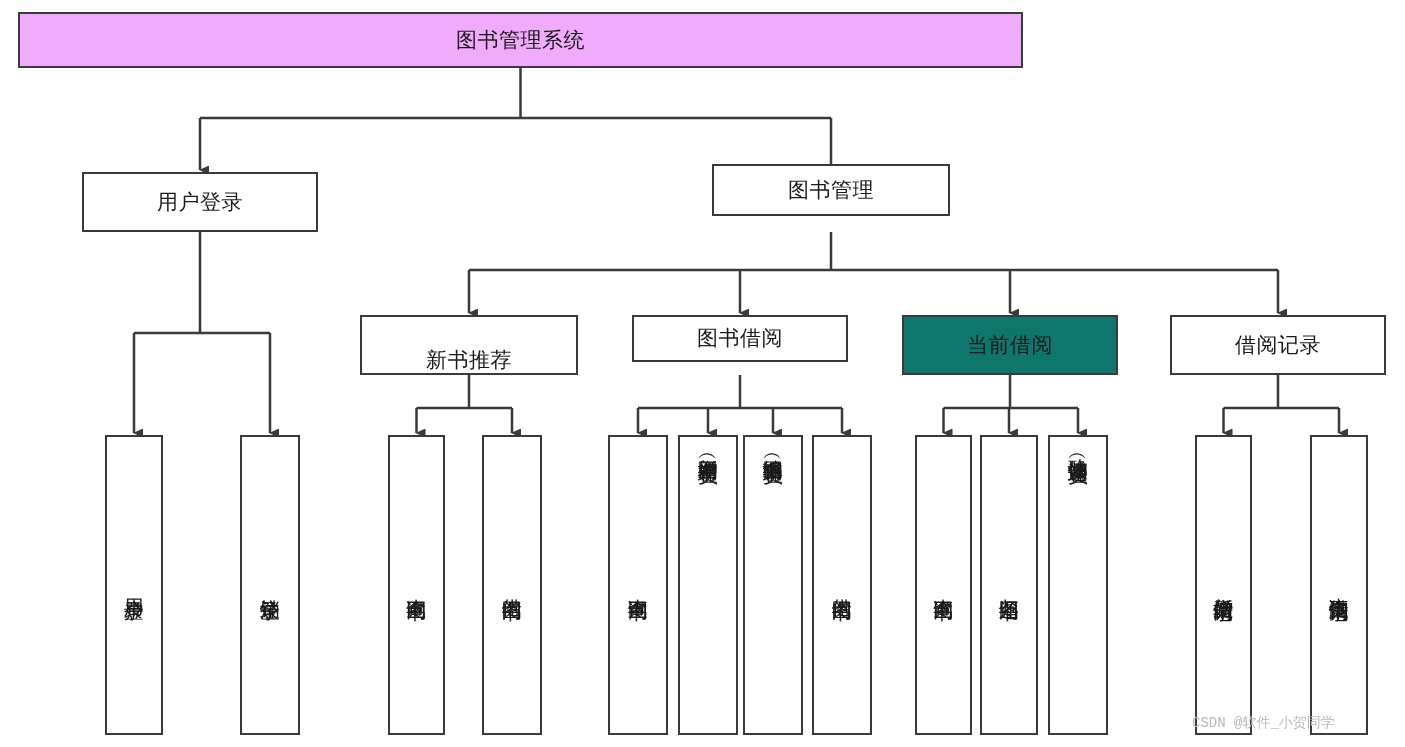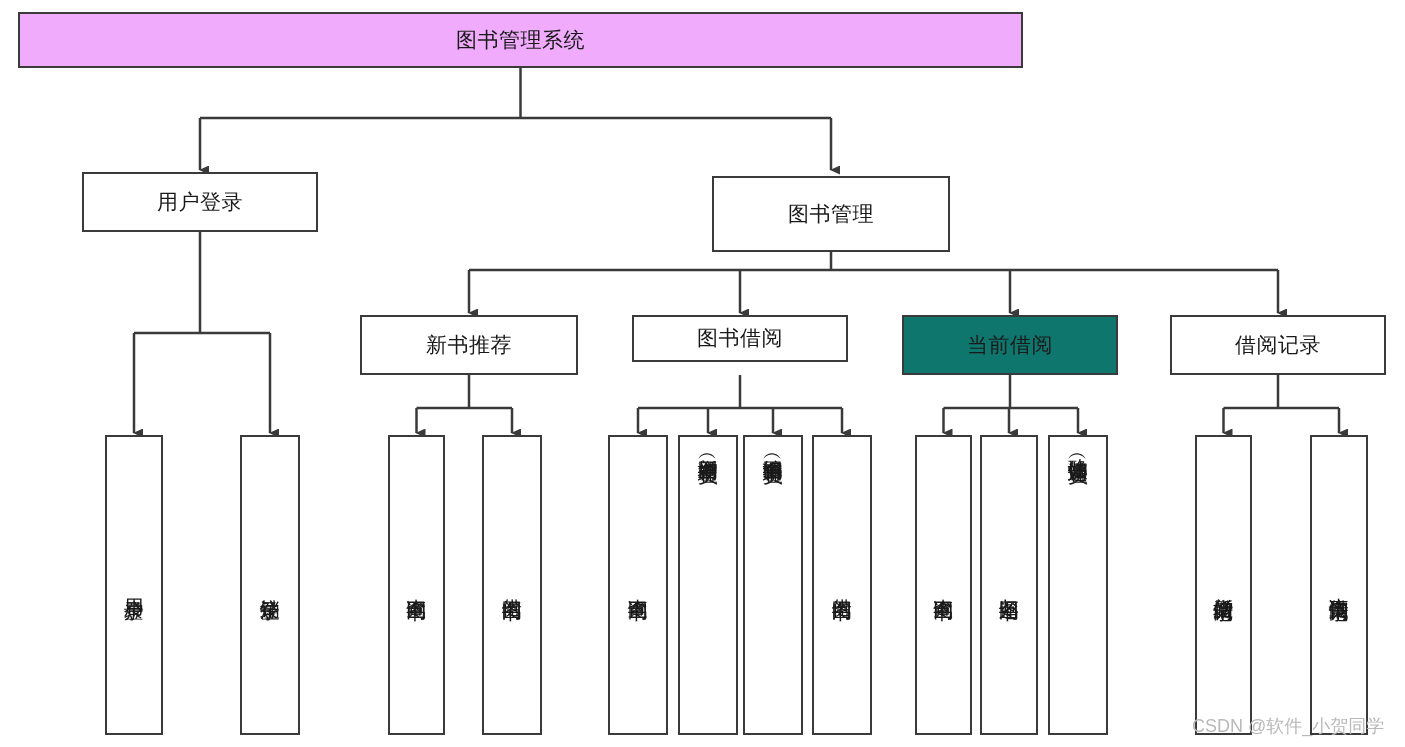--- a/index.html
+++ b/index.html
@@ -56,23 +56,24 @@
   .node-box.vertical .node-label {
     writing-mode: vertical-rl;
     text-orientation: upright;
     font-size: 20px;
     line-height: 1.42;
     letter-spacing: 1px;
   }
   .watermark {
     position: absolute;
     color: #b9b9b9;
-    font-size: 18px;
+    font-size: 14px;
     white-space: nowrap;
     user-select: none;
+    font-family: Liberation Mono, monospace;
   }
 </style>
 </head>
 <body>
 
 <div id="diagram-root">
   <svg class="connector-layer" viewBox="0 0 1405 747">
     <defs>
       <marker id="arrowhead" markerWidth="9" markerHeight="10" refX="4.5" refY="9" orient="auto" markerUnits="userSpaceOnUse">
         <path d="M 0 0 L 9 0 L 4.5 10 Z" fill="#3a3a3a"></path>
@@ -114,24 +115,24 @@
         <line x1="1339" y1="408" x2="1339" y2="433" stroke="#3a3a3a" stroke-width="2.5" marker-end="url(#arrowhead)"></line>
       </g>
   </svg>
   <div id="node-layer">
       <div class="node-box" style="left: 18px; top: 12px; width: 1005px; height: 56px; border-color: rgb(58, 58, 58); background: #f0abfc;">
         <span class="node-label" style="color: rgb(26, 26, 26);">图书管理系统</span>
       </div>
       <div class="node-box" style="left: 82px; top: 172px; width: 236px; height: 60px; border-color: rgb(58, 58, 58); background: rgb(255, 255, 255);">
         <span class="node-label" style="color: rgb(26, 26, 26);">用户登录</span>
       </div>
-      <div class="node-box" style="left: 712px; top: 176px; width: 238px; height: 76px; border-color: rgb(58, 58, 58); background: rgb(255, 255, 255);">
+      <div class="node-box" style="left: 712px; top: 164px; width: 238px; height: 52px; border-color: rgb(58, 58, 58); background: rgb(255, 255, 255);">
         <span class="node-label" style="color: rgb(26, 26, 26);">图书管理</span>
       </div>
-      <div class="node-box" style="left: 360px; top: 315px; width: 218px; height: 60px; border-color: rgb(58, 58, 58); background: rgb(255, 255, 255);">
+      <div class="node-box" style="left: 360px; top: 315px; width: 218px; height: 60px; border-color: rgb(58, 58, 58); background: rgb(255, 255, 255); align-items: flex-end;">
         <span class="node-label" style="color: rgb(26, 26, 26);">新书推荐</span>
       </div>
       <div class="node-box" style="left: 632px; top: 315px; width: 216px; height: 47px; border-color: rgb(58, 58, 58); background: rgb(255, 255, 255); text-align: right;">
         <span class="node-label" style="color: rgb(26, 26, 26);">图书借阅</span>
       </div>
       <div class="node-box" style="left: 902px; top: 315px; width: 216px; height: 60px; border-color: rgb(58, 58, 58); background: #0f766e;">
         <span class="node-label" style="color: rgb(26, 26, 26);">当前借阅</span>
       </div>
       <div class="node-box" style="left: 1170px; top: 315px; width: 216px; height: 60px; border-color: rgb(58, 58, 58); background: rgb(255, 255, 255);">
         <span class="node-label" style="color: rgb(26, 26, 26); text-align: right;">借阅记录</span>

